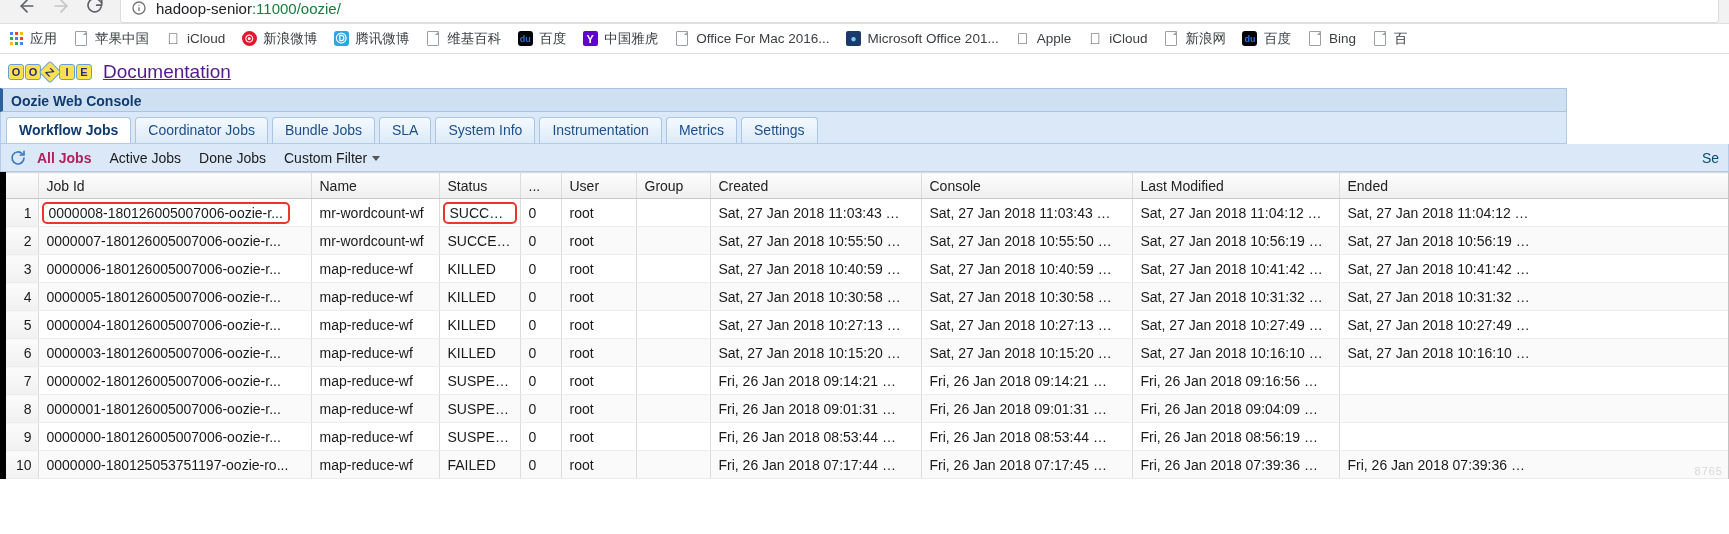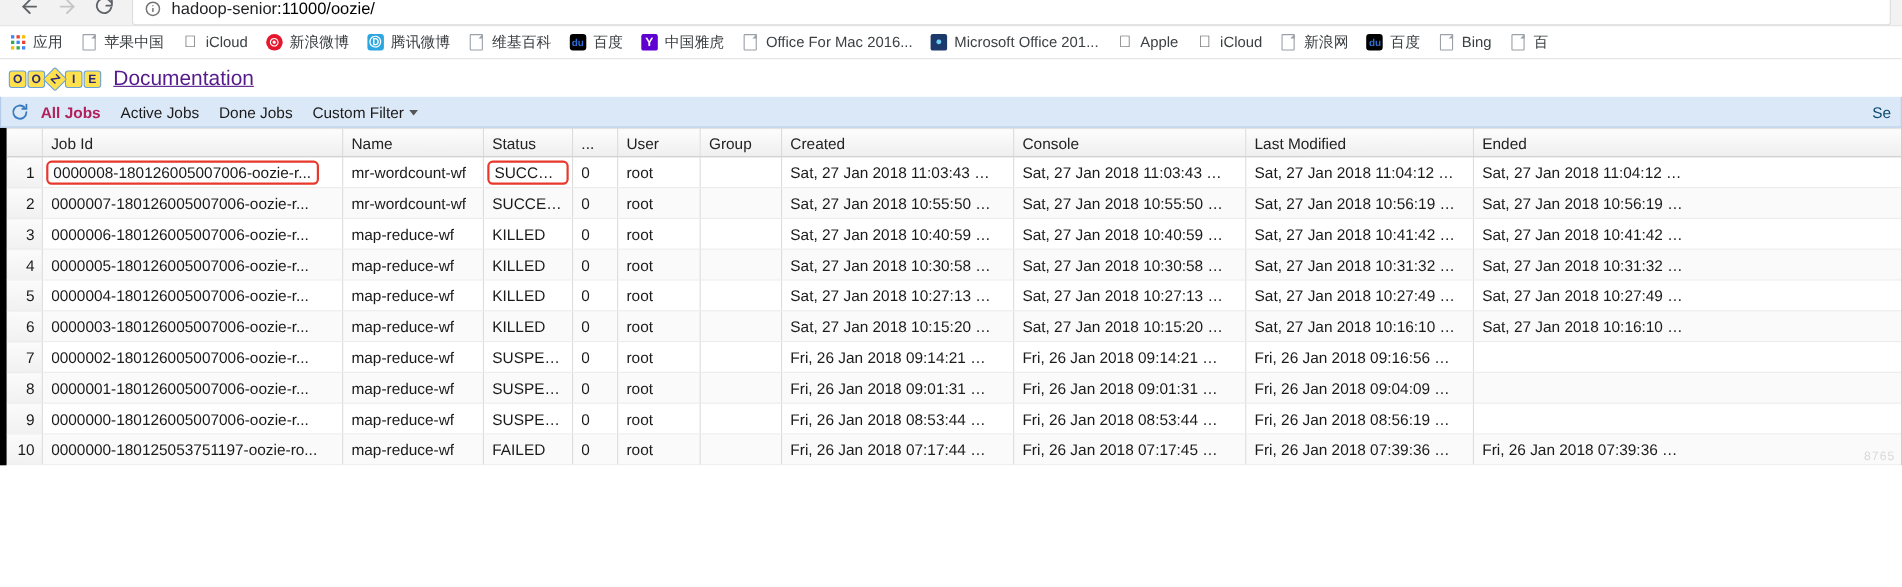--- a/index.html
+++ b/index.html
@@ -41,21 +41,21 @@
     padding: 0 10px;
     font-size: 15px;
   }
   .omnibox .info-icon {
     width: 16px; height: 16px;
     margin-right: 9px;
     flex: 0 0 auto;
     color: #757575;
   }
   .url-host { color: #202124; }
-  .url-rest { color: #000000; }
+  .url-rest { color: #15803d; }
 
   
   .bookmarks-bar {
     height: 30px;
     background: #ffffff;
     display: flex;
     align-items: center;
     padding: 0 8px;
     border-bottom: 1px solid #dadce0;
     white-space: nowrap;
@@ -506,21 +506,32 @@
       <span class="oozie-logo">
         <span class="ch">O</span>
         <span class="ch">O</span>
         <span class="ch diamond">Z</span>
         <span class="ch">I</span>
         <span class="ch">E</span>
       </span>
       <a class="doc-link" href="#">Documentation</a>
     </div>
 
-
+    <div class="console-title-bar">Oozie Web Console</div>
+
+    <div class="tabs-wrap">
+      <div class="tab active">Workflow Jobs</div>
+      <div class="tab">Coordinator Jobs</div>
+      <div class="tab">Bundle Jobs</div>
+      <div class="tab">SLA</div>
+      <div class="tab">System Info</div>
+      <div class="tab">Instrumentation</div>
+      <div class="tab">Metrics</div>
+      <div class="tab">Settings</div>
+    </div>
 
     <div class="filter-bar">
       <span class="refresh-icon">
         <svg width="18" height="18" viewBox="0 0 24 24" fill="none" stroke="#3a7bbf" stroke-width="2.2" stroke-linecap="round">
             <path d="M20 12a8 8 0 1 1-2.3-5.7"></path>
             <polyline points="20 3 20 8 15 8"></polyline>
           </svg>
       </span>
       <span class="filter-link active">All Jobs</span>
       <span class="filter-link">Active Jobs</span>

